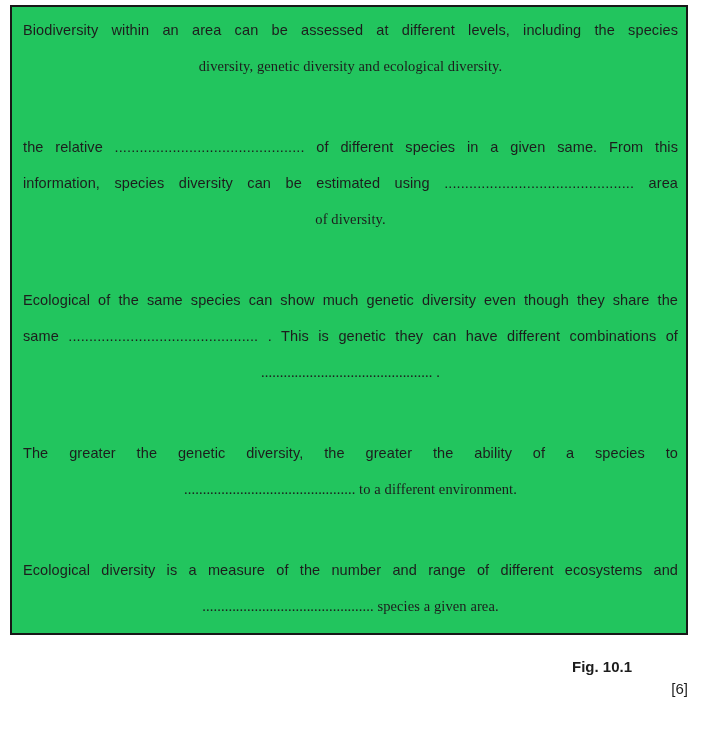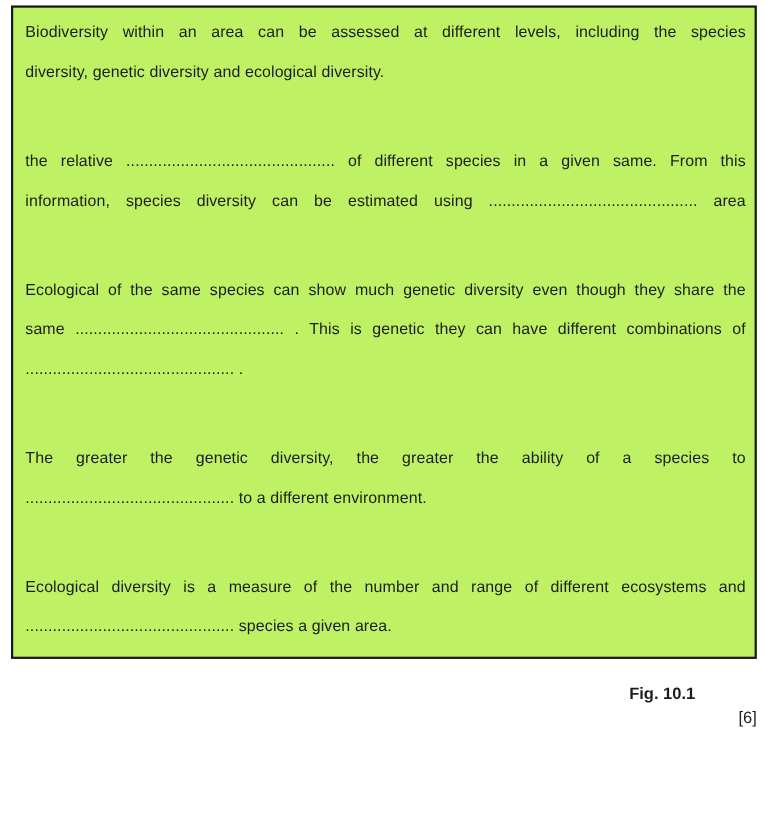--- a/index.html
+++ b/index.html
@@ -9,37 +9,37 @@
     height: 739px;
     background: #ffffff;
     font-family: "Liberation Sans", sans-serif;
     color: #1d1d1d;
     overflow: hidden;
   }
   .passage-box {
     margin: 5px 14px 0 10px;
     border: 2px solid #171717;
     padding: 5px 8px 9px 11px;
-    background: #bef264;
+    background: #22c55e;
   }
   .para { margin: 0; }
   .para + .para { margin-top: 45px; }
   .line {
     font-size: 14.5px;
     line-height: 36px;
     color: #1d1d1d;
     letter-spacing: 0.1px;
   }
   
   .jl {
     text-align: justify;
     text-align-last: justify;
   }
   
-  .ll { text-align: left; }
+  .ll { text-align: center; font-family: Liberation Serif, serif; }
 
   .caption-row {
     width: 632px;
     margin-top: 23px;
     text-align: right;
     font-size: 15px;
     font-weight: bold;
     line-height: 18px;
     color: #1d1d1d;
   }
@@ -58,20 +58,21 @@
 <div class="passage-box">
 
   <div class="para">
     <div class="line jl">Biodiversity within an area can be assessed at different levels, including the species</div>
     <div class="line ll">diversity, genetic diversity and ecological diversity.</div>
   </div>
 
   <div class="para">
     <div class="line jl">the relative .............................................. of different species in a given same. From this</div>
     <div class="line jl">information, species diversity can be estimated using .............................................. area</div>
+    <div class="line ll">of diversity.</div>
   </div>
 
   <div class="para">
     <div class="line jl">Ecological of the same species can show much genetic diversity even though they share the</div>
     <div class="line jl">same .............................................. . This is genetic they can have different combinations of</div>
     <div class="line ll">.............................................. .</div>
   </div>
 
   <div class="para">
     <div class="line jl">The greater the genetic diversity, the greater the ability of a species to</div>

